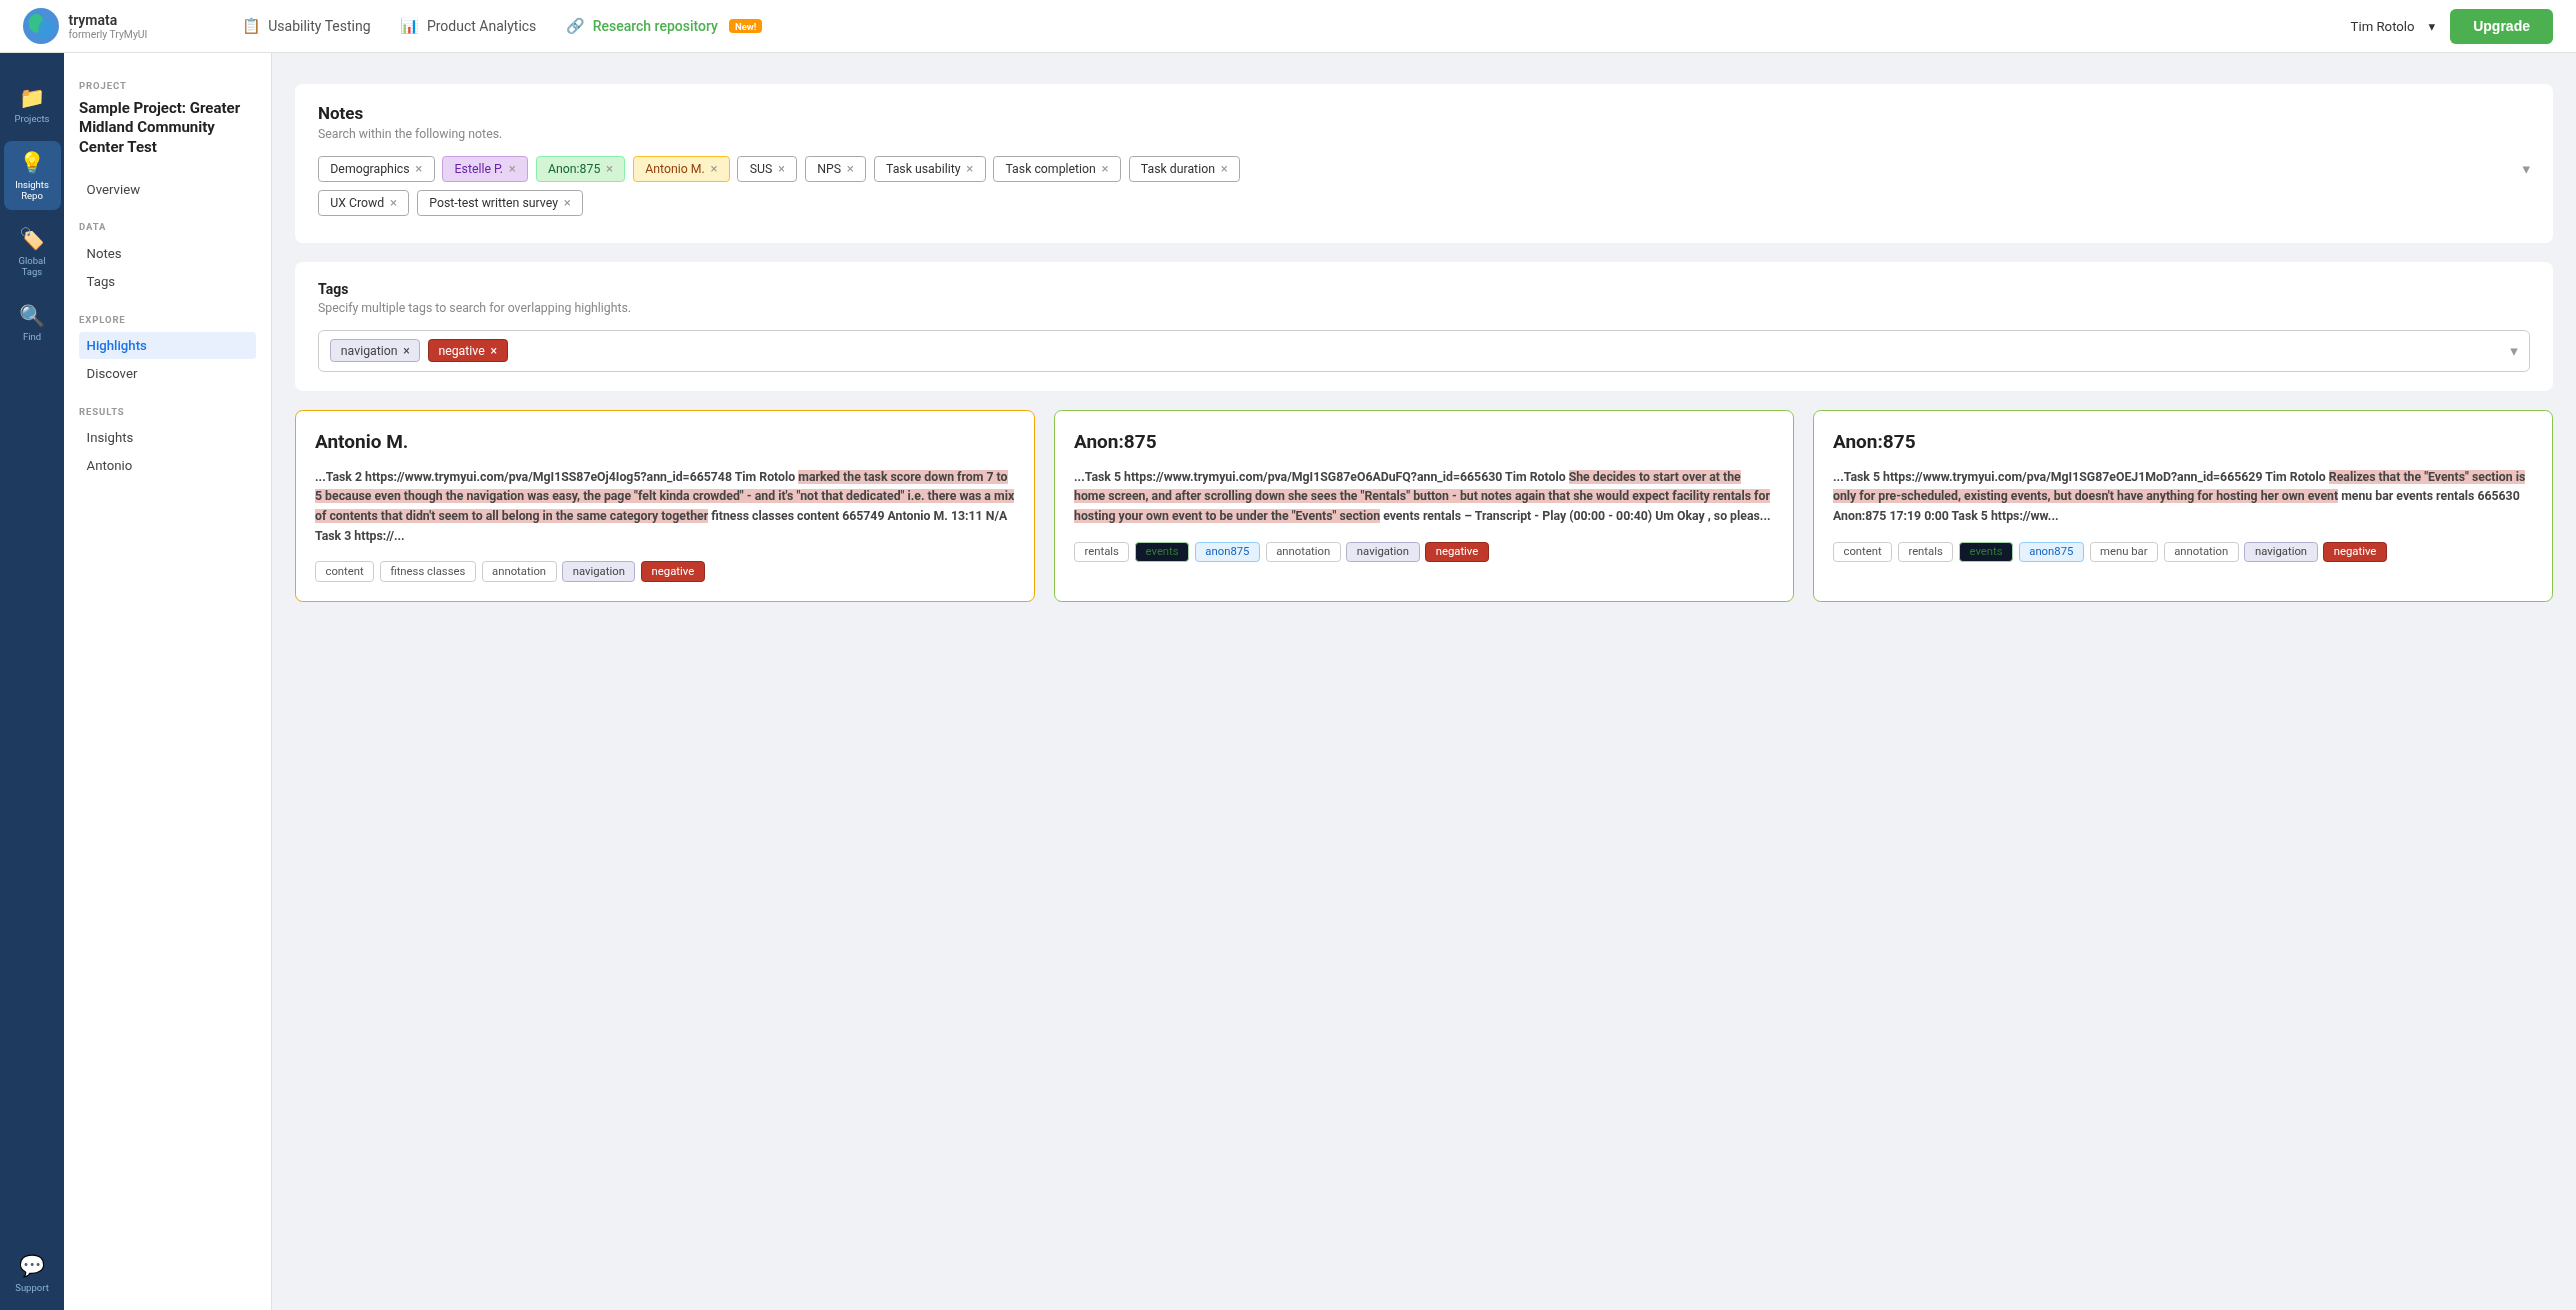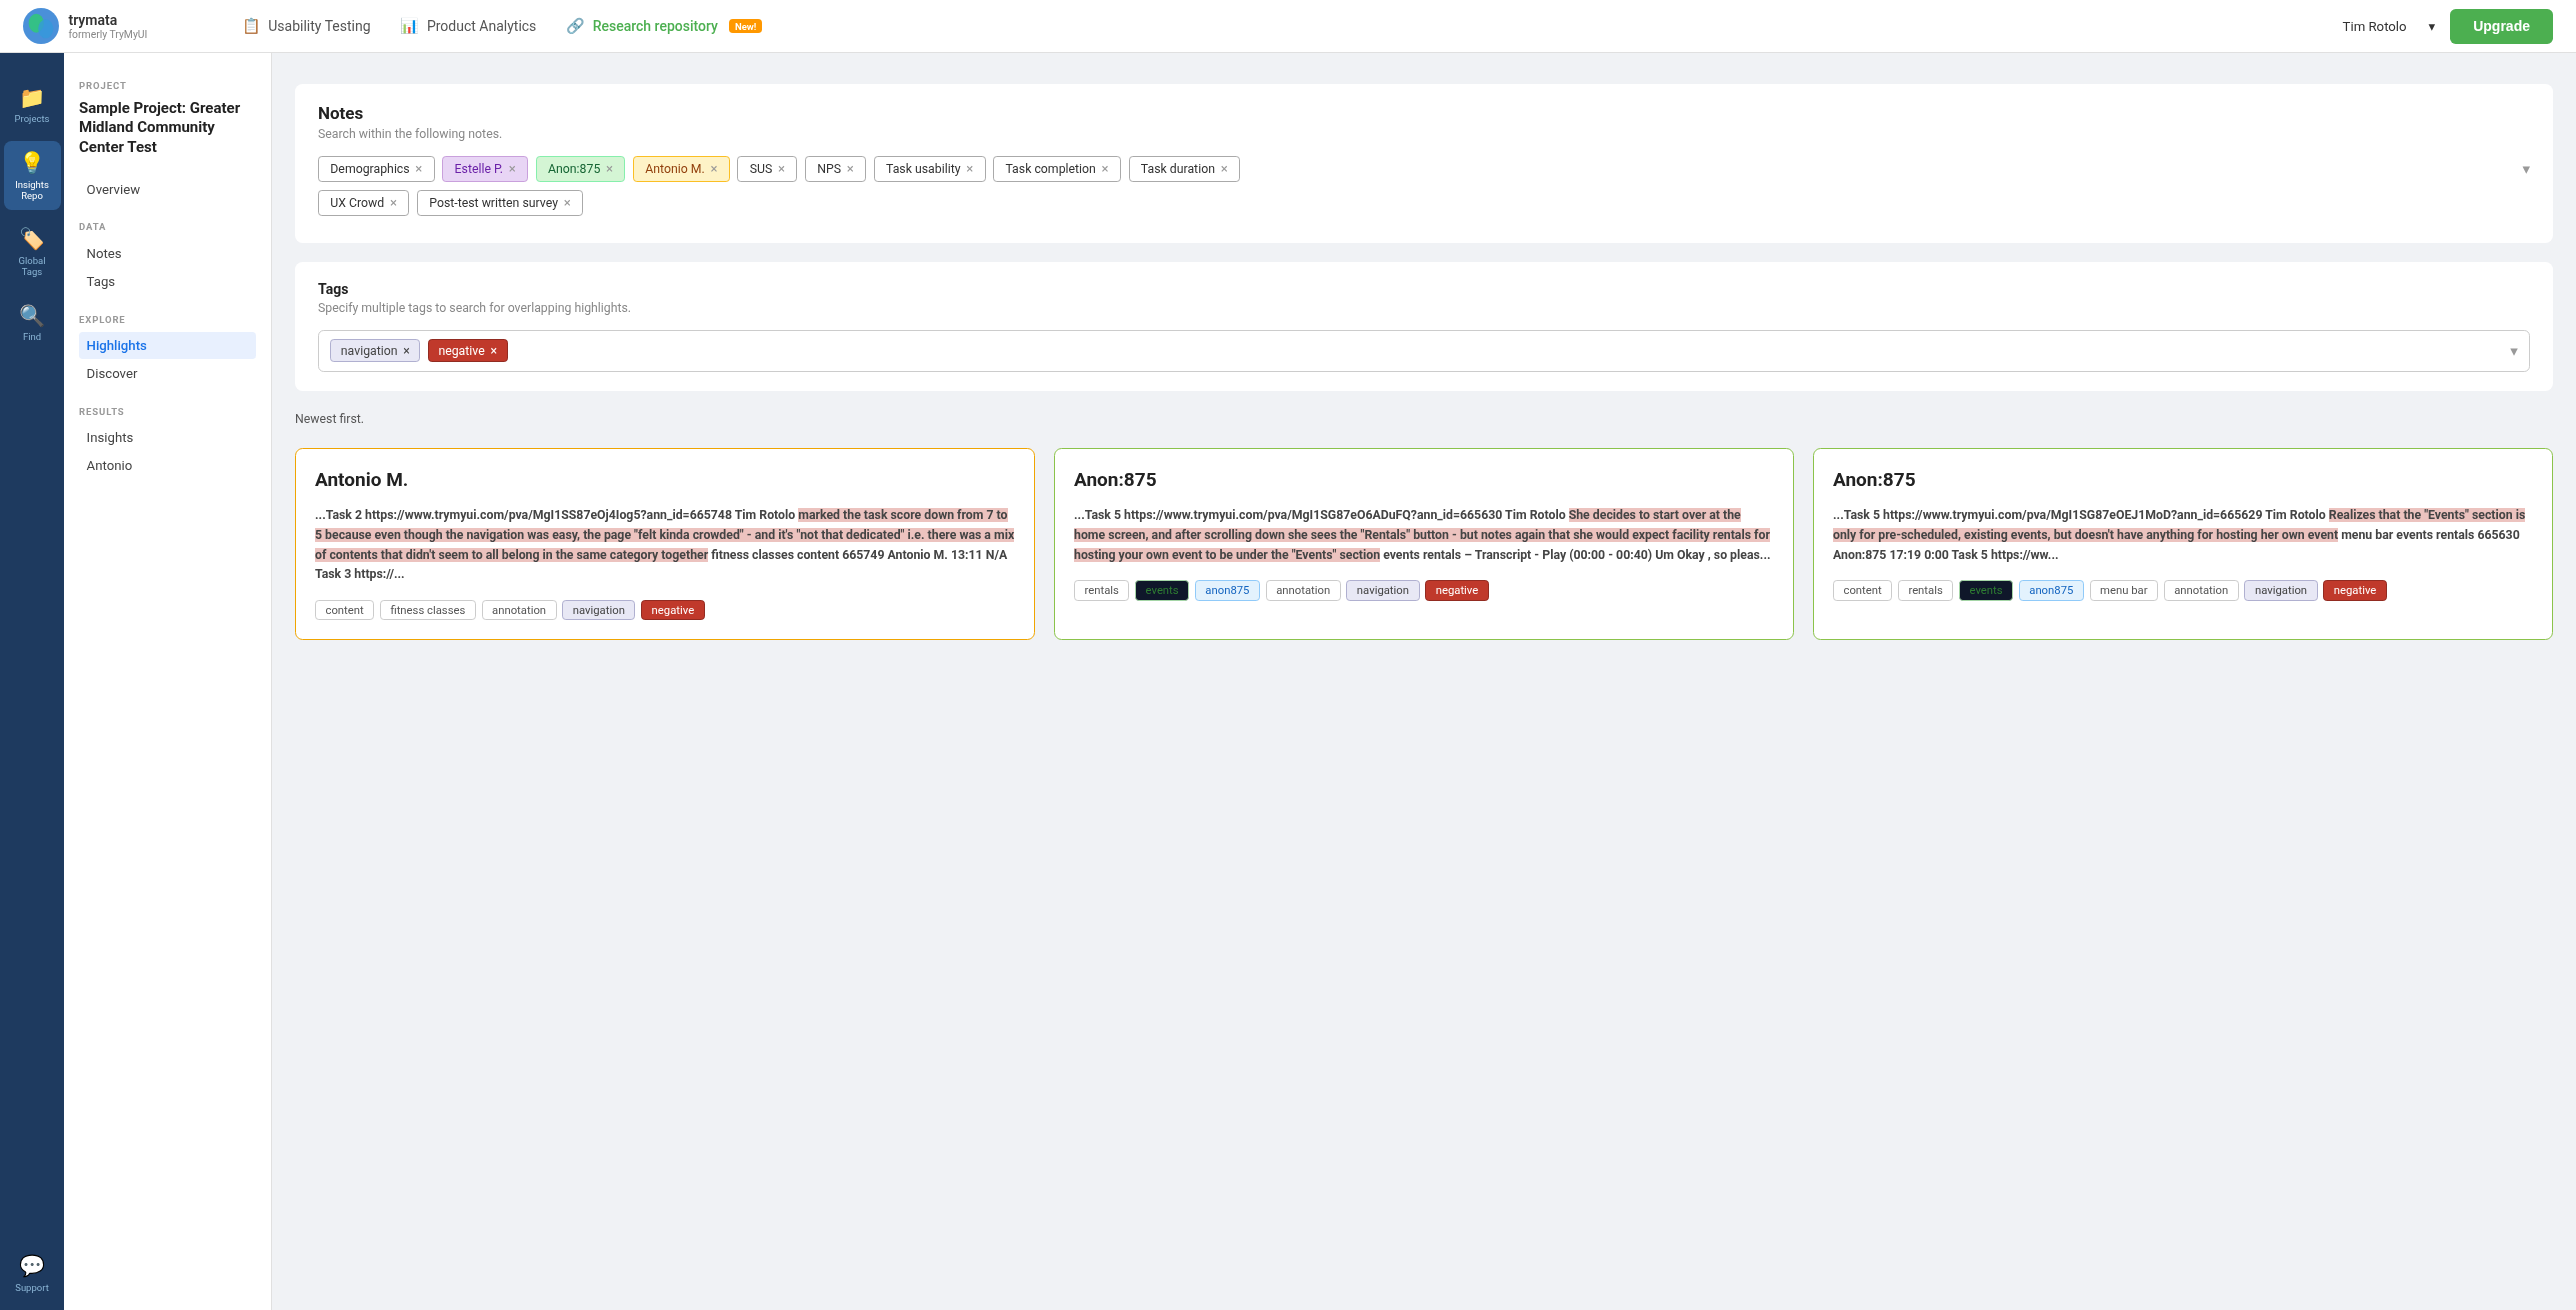--- a/index.html
+++ b/index.html
@@ -18,21 +18,21 @@
     .logo-name { font-size: 14px; font-weight: 600; color: #333; }
     .logo-sub { font-size: 10.4px; color: #888; }
 
     .nav-items { display: flex; align-items: center; gap: 30px; flex: 1; }
     .nav-item { display: flex; align-items: center; gap: 7.6px; font-size: 14px; color: #555; cursor: pointer; text-decoration: none; }
     .nav-item.active { color: #4caf50; font-weight: 500; }
     .nav-item-icon { font-size: 15px; }
     .new-badge { background: #ff9800; color: #fff; font-size: 9.5px; padding: 1.9px 5.7px; border-radius: 3.8px; font-weight: 600; margin-left: 3.8px; }
 
     .nav-right { display: flex; align-items: center; gap: 15px; margin-left: auto; }
-    .user-menu { display: flex; align-items: center; gap: 22px; font-size: 13.2px; color: #333; cursor: pointer; justify-content: space-between; }
+    .user-menu { display: flex; align-items: center; gap: 14px; font-size: 13.2px; color: #333; cursor: pointer; justify-content: space-between; }
     .upgrade-btn { background: #4caf50; color: #fff; border: none; padding: 9.5px 23px; border-radius: 5.7px; font-size: 14px; font-weight: 600; cursor: pointer; }
 
     
     .sidebar {
       width: 64px; background: #1e3a5f; min-height: 100vh; padding-top: 61px;
       display: flex; flex-direction: column; align-items: center; padding-top: 76px; gap: 7.6px;
       position: fixed; left: 0; top: 0; bottom: 0; z-index: 50;
     }
     .sidebar-item {
       width: 57px; display: flex; flex-direction: column; align-items: center;
@@ -272,21 +272,20 @@
         </div>
         <div class="tag-chip negative">
           <span>negative</span>
           <span class="tag-chip-x">×</span>
         </div>
         <span style="margin-left:auto; color:#999;">▾</span>
       </div>
     </div>
 
     <div class="results-count">
-      <div>Newest first.</div>
     </div>
 
     <div class="cards-grid">
 
       <div class="card antonio-card">
         <div class="card-title">Antonio M.</div>
         <div class="card-text">
           <span>...Task 2 https://www.trymyui.com/pva/MgI1SS87eOj4Iog5?ann_id=665748 Tim Rotolo </span><span class="highlight">marked the task score down from 7 to 5 because even though the navigation was easy, the page "felt kinda crowded" - and it's "not that dedicated" i.e. there was a mix of contents that didn't seem to all belong in the same category together</span><span> fitness classes content 665749 Antonio M. 13:11 N/A Task 3 https://...</span>
         </div>
         <div class="card-tags">

